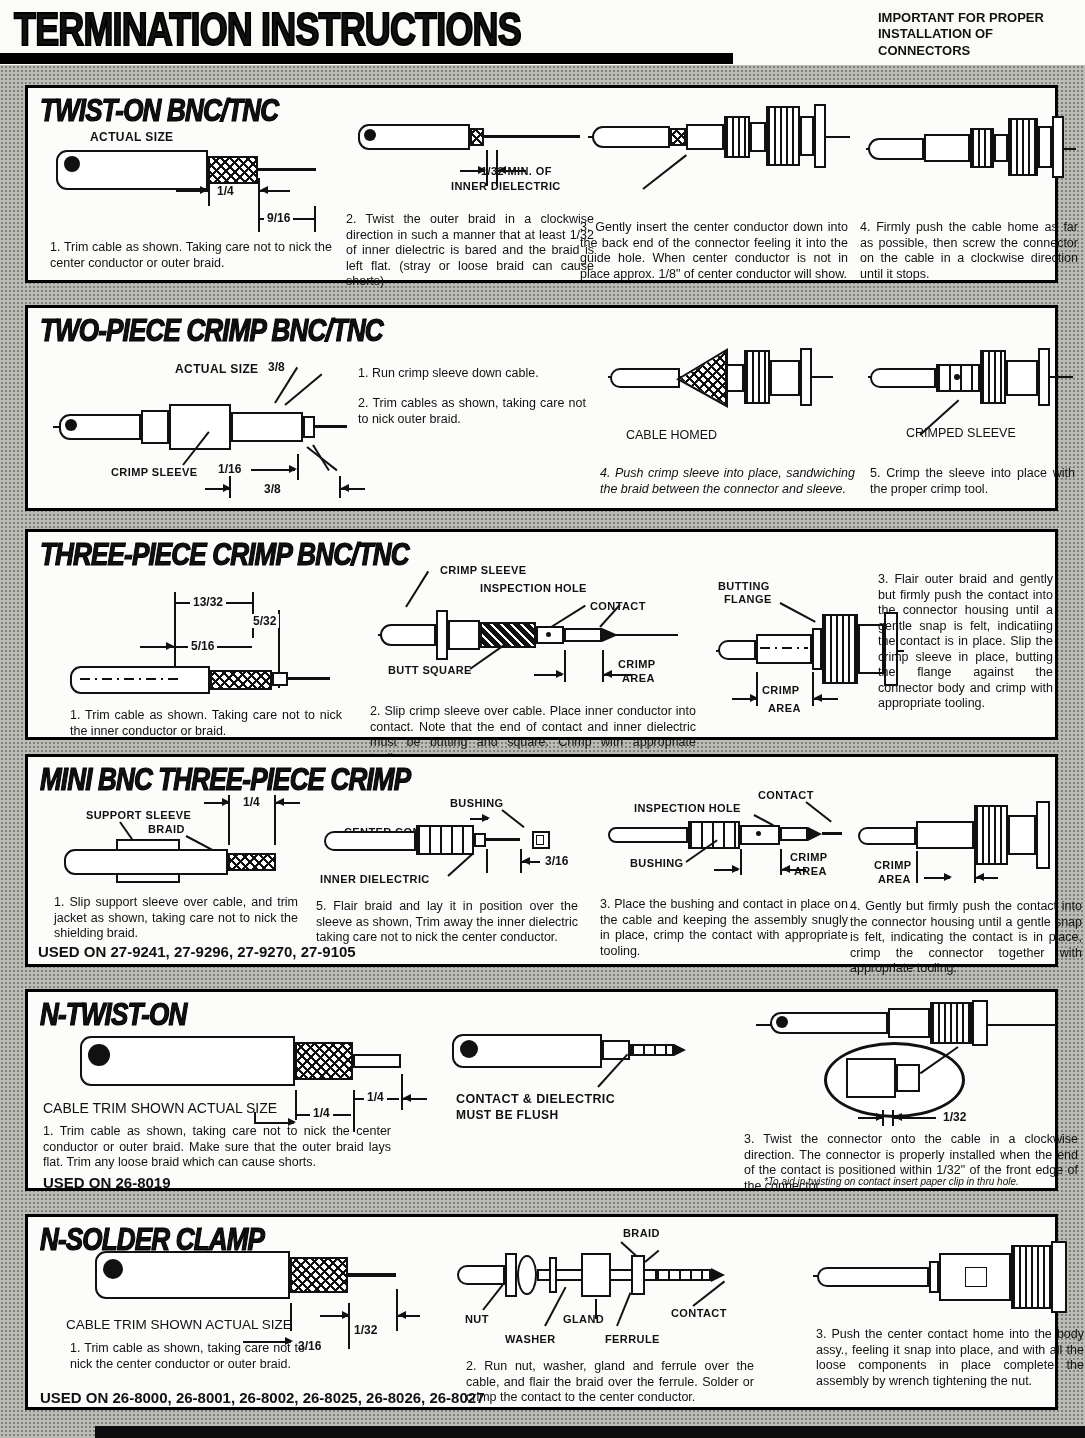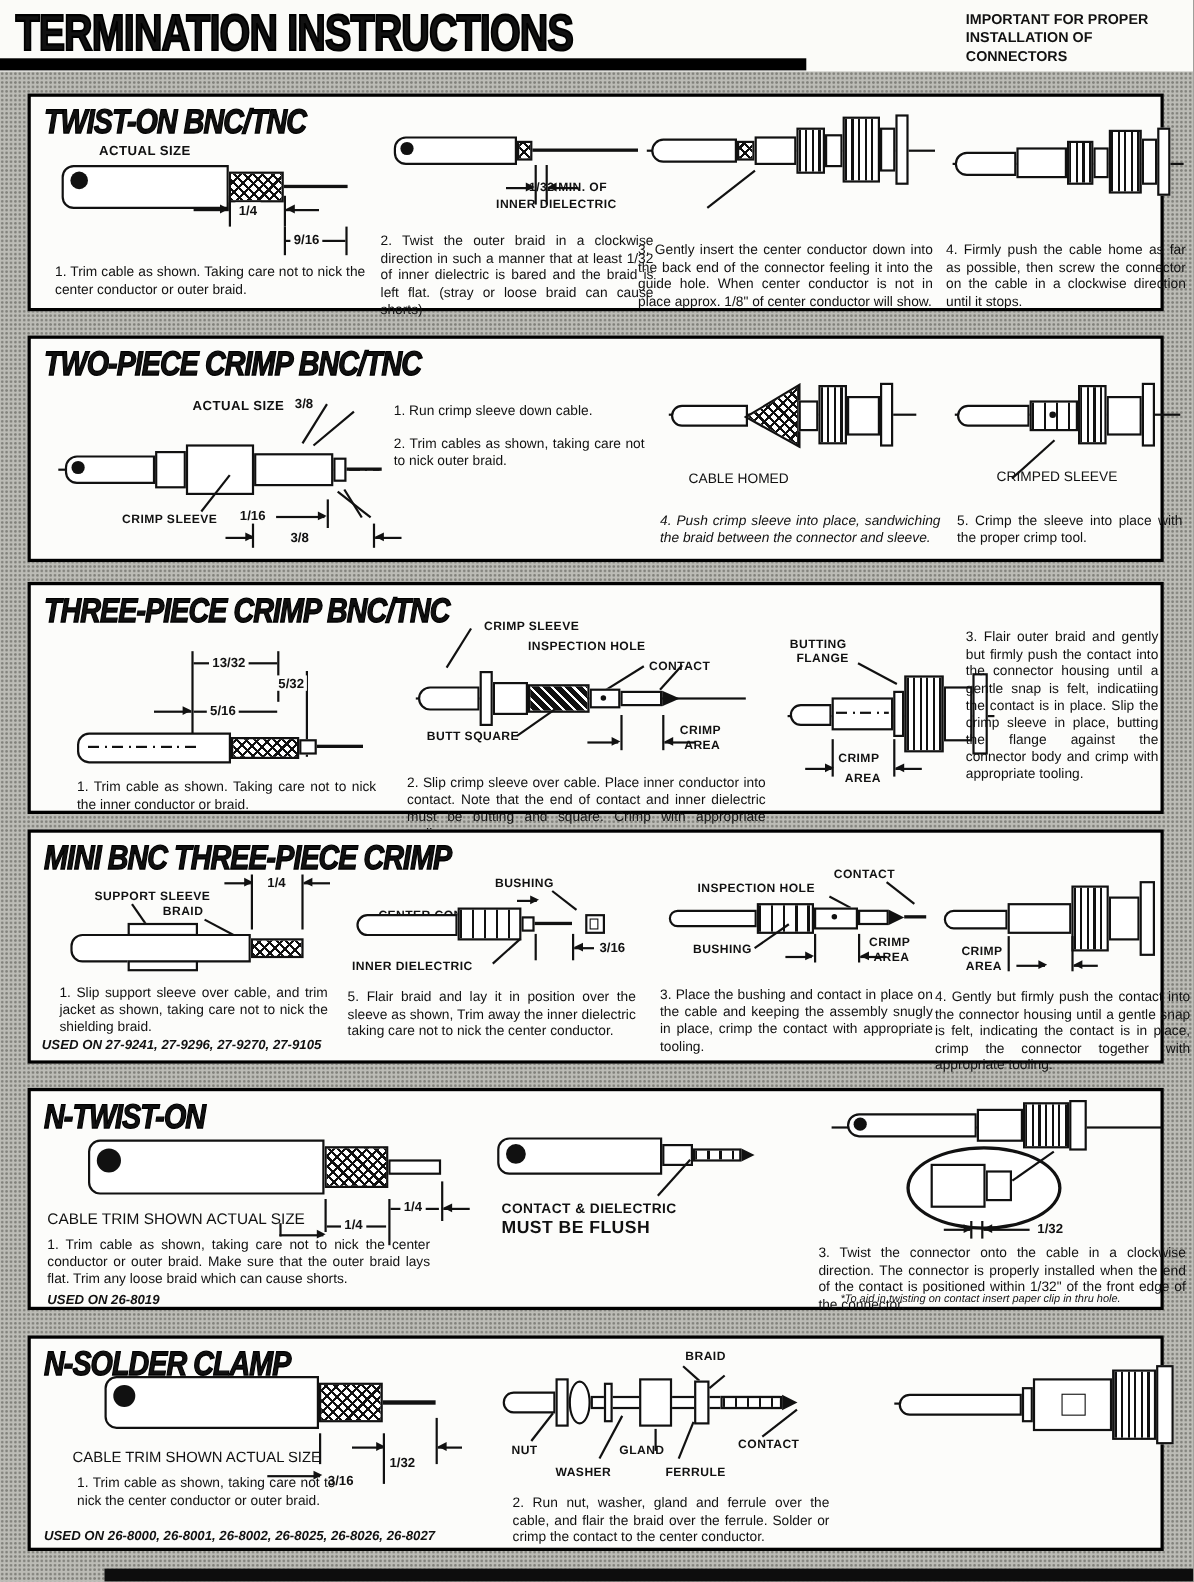--- a/index.html
+++ b/index.html
@@ -15,21 +15,21 @@
   .title-bar{position:absolute;left:0;top:53px;width:733px;height:11px;background:#000;}
   .header-note{position:absolute;left:878px;top:10px;font-size:13px;font-weight:bold;line-height:1.25;}
   .sec{position:absolute;left:25px;width:1033px;background:#fcfcfa;border:3px solid #000;box-sizing:border-box;}
   .sec-title{position:absolute;left:12px;top:5px;font-size:31px;font-weight:bold;font-style:italic;
         letter-spacing:-1px;white-space:nowrap;transform:scaleX(.84);transform-origin:left top;
         -webkit-text-stroke:1.2px #000;}
   .step{position:absolute;font-size:12.5px;line-height:1.24;text-align:justify;}
   .cap{position:absolute;font-size:12.5px;white-space:nowrap;}
   .lbl{position:absolute;font-size:11px;font-weight:bold;letter-spacing:.4px;white-space:nowrap;}
   .dim{position:absolute;font-size:12px;font-weight:bold;white-space:nowrap;background:#fcfcfa;padding:0 3px;}
-  .used{position:absolute;font-size:12px;font-weight:bold;font-style:italic;white-space:nowrap;text-align:center;}
+  .used{position:absolute;font-size:15px;font-weight:bold;white-space:nowrap;text-align:center;}
   .note{position:absolute;font-size:10px;font-style:italic;white-space:nowrap;}
   .fig{position:absolute;}
   .p{position:absolute;border:2px solid #111;background:#fff;box-sizing:border-box;}
   .rl{border-radius:11px 0 0 11px;}
   .braid{background-image:repeating-linear-gradient(45deg,#111 0 2px,transparent 2px 6px),
          repeating-linear-gradient(-45deg,#111 0 2px,transparent 2px 7px);}
   .braidD{background:repeating-linear-gradient(45deg,#fff 0 2px,#111 2px 7px);}
   .knurl{background-image:repeating-linear-gradient(90deg,#111 0 2px,transparent 2px 6px);}
   .ribs{background-image:repeating-linear-gradient(90deg,#111 0 2px,transparent 2px 11px);}
   .wire{position:absolute;background:#111;}
@@ -379,21 +379,21 @@
 
     <div class="fig" style="left:420px;top:30px;width:260px;height:70px;">
       <div class="p rl" style="left:4px;top:12px;width:150px;height:34px;"></div>
       <div class="dot" style="left:12px;top:18px;width:18px;height:18px;"></div>
       <div class="p" style="left:154px;top:18px;width:28px;height:20px;"></div>
       <div class="p ribs" style="left:182px;top:22px;width:44px;height:12px;"></div>
       <div class="tri-r" style="left:226px;top:22px;border-top-width:6px;border-bottom-width:6px;border-left-width:12px;"></div>
       <div class="lead" style="left:150px;top:64px;width:44px;transform:rotate(-48deg);"></div>
     </div>
     <div class="lbl" style="left:428px;top:100px;font-size:12.5px;">CONTACT &amp; DIELECTRIC</div>
-    <div class="lbl" style="left:428px;top:116px;font-size:16px;">MUST BE FLUSH</div>
+    <div class="lbl" style="left:428px;top:116px;font-size:12px;">MUST BE FLUSH</div>
 
     <div class="fig" style="left:718px;top:6px;width:335px;height:128px;">
       <div class="wire" style="left:10px;top:26px;width:300px;height:2px;"></div>
       <div class="p rl" style="left:24px;top:14px;width:118px;height:22px;"></div>
       <div class="dot" style="left:30px;top:18px;width:12px;height:12px;"></div>
       <div class="p" style="left:142px;top:10px;width:42px;height:30px;"></div>
       <div class="p knurl" style="left:184px;top:4px;width:42px;height:42px;"></div>
       <div class="p" style="left:226px;top:2px;width:16px;height:46px;"></div>
       <div class="oval" style="left:78px;top:44px;width:135px;height:70px;"></div>
       <div class="p" style="left:100px;top:60px;width:50px;height:40px;"></div>
@@ -463,16 +463,17 @@
 
     <div class="fig" style="left:785px;top:20px;width:270px;height:82px;">
       <div class="wire" style="left:0;top:38px;width:80px;height:2px;"></div>
       <div class="p rl" style="left:4px;top:30px;width:112px;height:20px;"></div>
       <div class="p" style="left:116px;top:24px;width:10px;height:32px;"></div>
       <div class="p" style="left:126px;top:16px;width:72px;height:48px;"></div>
       <div class="p" style="left:152px;top:30px;width:22px;height:20px;border-width:1.5px;"></div>
       <div class="p knurl" style="left:198px;top:8px;width:40px;height:64px;"></div>
       <div class="p" style="left:238px;top:4px;width:16px;height:72px;"></div>
     </div>
+    <div class="step" style="left:788px;top:110px;width:268px;">3. Push the center contact home into the body assy., feeling it snap into place, and with all the loose components in place complete the assembly by wrench tightening the nut.</div>
   </div>
 
   <div class="footer-bar"></div>
 </div>
 
 </body></html>

